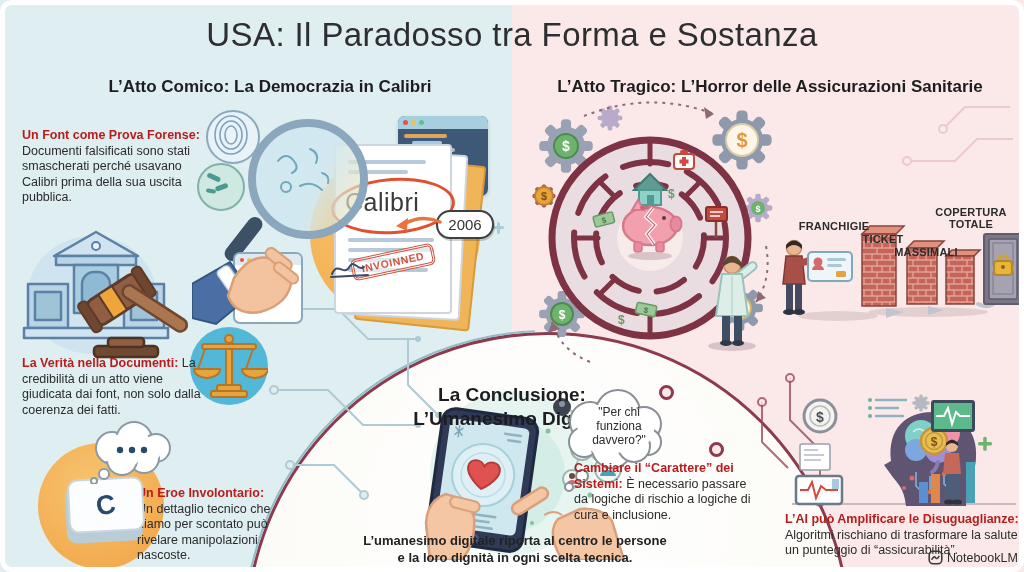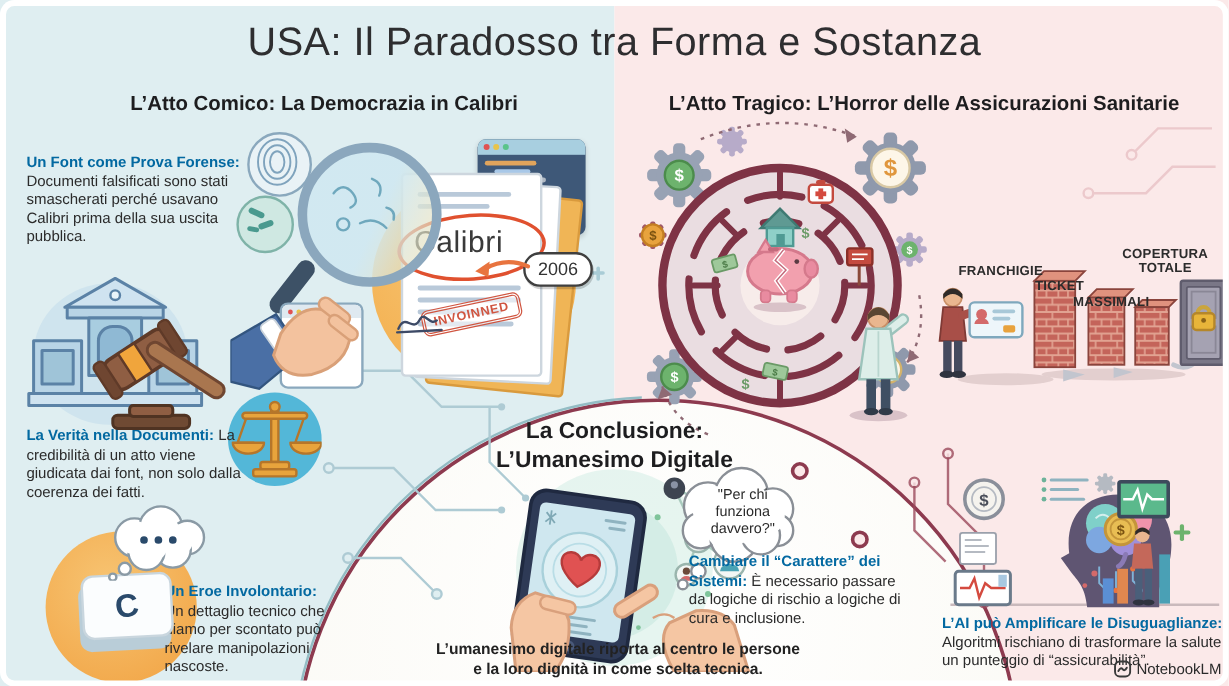--- a/index.html
+++ b/index.html
@@ -13,21 +13,21 @@
      background:radial-gradient(circle at 50% 30%, #ffffff 0%, #fbfaf5 70%, #f6f3ec 100%);
      border:3px solid #8d3a4f;z-index:1;}
   .big-circle-teal{left:243px;top:330px;width:604px;height:604px;border-radius:50%;
      border:2px solid #93bcc4;clip-path:inset(0 52% 0 0);z-index:1;}
   .arc-node{width:9px;height:9px;border:3px solid #8d3a4f;background:#fbe9e9;border-radius:50%;z-index:2;}
   
   .title{left:0;top:16px;width:1024px;text-align:center;font-size:33px;font-weight:500;
          letter-spacing:.4px;color:#2e2e30;z-index:4;}
   .sec-head{font-size:17px;font-weight:bold;color:#1d1d1f;text-align:center;z-index:4;}
   .tblock{font-size:12.5px;line-height:1.24;color:#2b2b2b;z-index:4;}
-  .tblock .lead{font-weight:bold;color:#0369a1;}
+  .tblock .lead{font-weight:bold;color:#b91c1c;}
   .wall-label{font-size:11px;font-weight:bold;letter-spacing:.2px;text-align:center;color:#2b2b2b;z-index:4;}
   .conc-head{font-size:19px;font-weight:bold;color:#1d1d1f;text-align:center;line-height:1.25;z-index:4;}
   .caption{font-size:13px;font-weight:bold;text-align:center;color:#222;line-height:1.3;z-index:4;}
   .bubble-text{font-size:12px;text-align:center;color:#2b2b2b;line-height:1.18;z-index:5;}
   
   .orange-disc{border-radius:50%;background:radial-gradient(circle at 40% 35%,#f7c472,#f2a944);z-index:2;}
   .page{position:absolute;background:#ffffff;border:2px solid #cdd6de;border-radius:4px;z-index:3;}
   .page.gold{background:#f0b556;border-color:#d99a3d;}
   .docline{position:absolute;height:4px;border-radius:2px;background:#b9c9d9;}
   .calibri-wrap{position:absolute;z-index:4;}
@@ -571,21 +571,21 @@
       <ellipse cx="161" cy="116" rx="5" ry="2.5" fill="#2f333f"></ellipse>
         <ellipse cx="169" cy="116" rx="5" ry="2.5" fill="#2f333f"></ellipse>
     </g>
     <g fill="#d46a6a">
         <circle cx="124" cy="92" r="2.5"></circle>
         <circle cx="116" cy="102" r="2"></circle>
       </g>
   </svg>
 
   <div class="abs conc-head" style="left:402px;top:348px;width:220px;">
-    <span style="display:block;">La Conclusione:</span>
+    <span style="display:block;margin-top:35px;">La Conclusione:</span>
     <span style="display:block;">L’Umanesimo Digitale</span>
   </div>
 
   <svg class="abs" style="left:412px;top:383px;z-index:3;" width="265" height="177" viewBox="0 0 265 177">
     <circle cx="100" cy="90" r="82" fill="#d8efe8" opacity=".65"></circle>
     <circle cx="95" cy="92" r="58" fill="#c8e8df" opacity=".6"></circle>
 
     <g stroke="#a9cabd" stroke-width="2" fill="none">
       <polyline points="150,24 185,40 170,66 196,86"></polyline>
       <polyline points="170,66 160,94"></polyline>
@@ -666,21 +666,21 @@
   </svg>
   <div class="abs bubble-text" style="left:578px;top:405px;width:82px;">"Per chi funziona davvero?"</div>
 
   <p class="abs tblock" style="left:574px;top:461px;width:188px;margin:0;">
     <span class="lead">Cambiare il “Carattere” dei Sistemi:</span>
     <span>È necessario passare da logiche di rischio a logiche di cura e inclusione.</span>
   </p>
 
   <div class="abs caption" style="left:340px;top:533px;width:350px;">
     <span style="display:block;">L’umanesimo digitale riporta al centro le persone</span>
-    <span style="display:block;">e la loro dignità in come scelta tecnica.</span>
+    <span style="display:block;">e la loro dignità in ogni scelta tecnica.</span>
   </div>
 
   <div class="abs footer-brand">
     <svg width="15" height="15" viewBox="0 0 15 15">
       <rect x="1.2" y="1.2" width="12.6" height="12.6" rx="4" fill="none" stroke="#3a3a3a" stroke-width="1.6"></rect>
       <path d="M4,9.2 Q6,5.4 7.5,7.6 Q9,9.8 11,6.4" fill="none" stroke="#3a3a3a" stroke-width="1.6" stroke-linecap="round"></path>
     </svg>
     <span>NotebookLM</span>
   </div>
 

